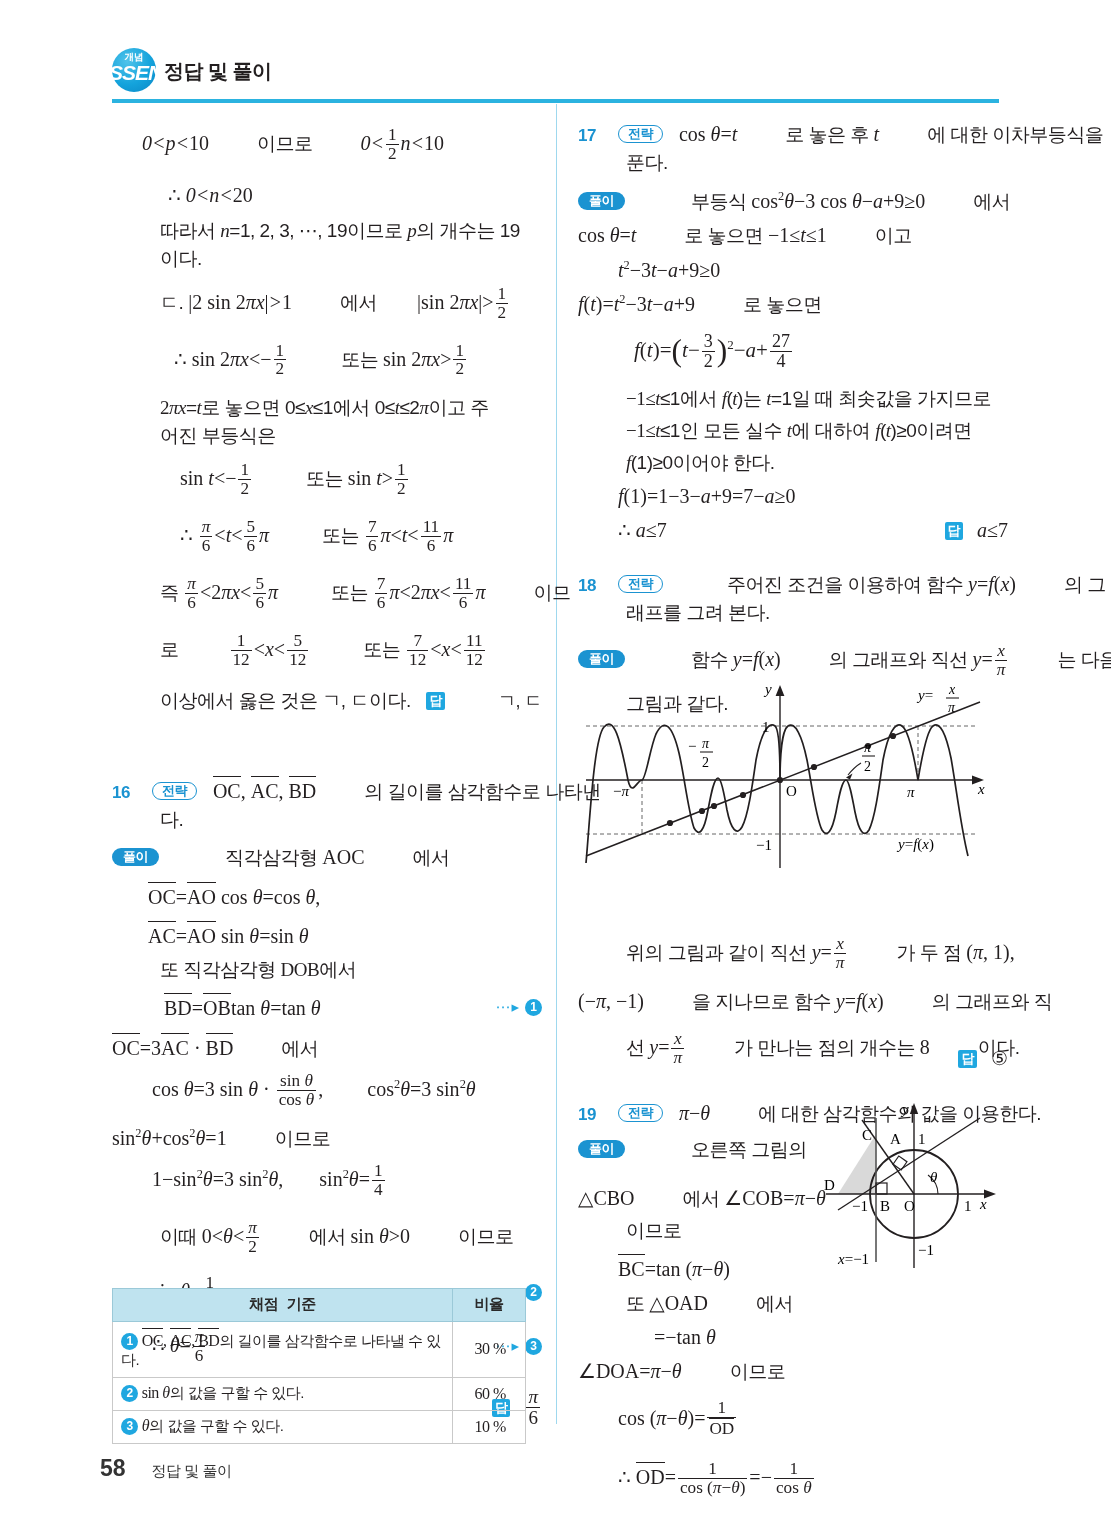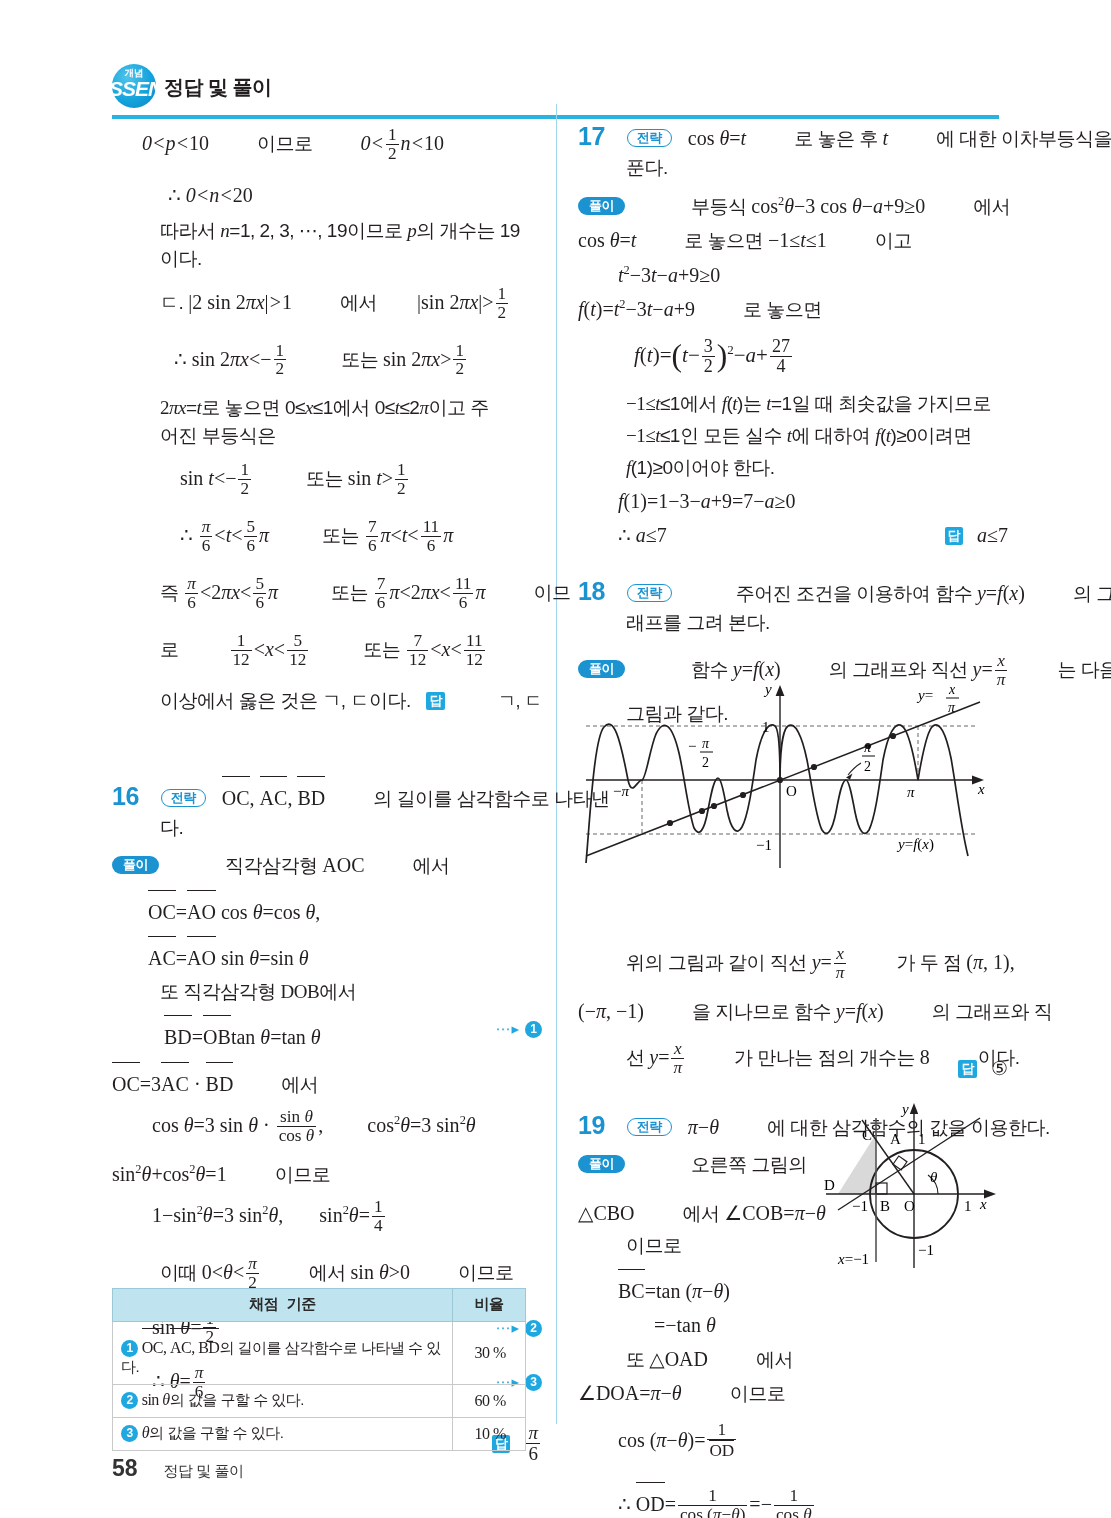--- a/index.html
+++ b/index.html
@@ -5,21 +5,21 @@
   html,body{margin:0;padding:0;}
   body{
     width:1111px;height:1518px;
     background:#ffffff;
     font-family:"Liberation Serif", serif;
     color:#231f20;
     position:relative;
     overflow:hidden;
   }
   
-  .header{position:absolute;left:0;top:16px;width:973px;height:100px;}
+  .header{position:absolute;left:0;top:0;width:973px;height:100px;}
   .logo{
     position:absolute;left:112px;top:48px;width:44px;height:44px;
     border-radius:50%;
     background:radial-gradient(circle at 35% 30%, #4fc3ea 0%, #14a3dc 55%, #0a85c4 100%);
   }
   .logo .kn{
     position:absolute;top:3px;left:5px;right:5px;text-align:center;
     font-family:"Liberation Sans", sans-serif;
     font-size:9.5px;font-weight:bold;color:#ffffff;letter-spacing:0px;
     line-height:11px;
@@ -47,26 +47,26 @@
   .col-right{left:578px;}
   
   .ln{position:relative;font-size:20px;line-height:1.0;white-space:nowrap;}
   .kr{font-family:"Liberation Sans", sans-serif;font-size:19px;letter-spacing:-0.5px;padding-left:48px;}
   .mth{font-family:"Liberation Serif", serif;font-style:italic;}
   .up{font-style:normal;}
   
   .frac{display:inline-block;vertical-align:-0.52em;text-align:center;font-size:0.86em;line-height:1.04;margin:0 2px;}
   .frac .num{display:block;padding:0 2px;}
   .frac .den{display:block;border-top:1.3px solid #231f20;padding:0 2px;}
-  .ovl{display:inline-block;border-top:1.3px solid #231f20;padding-top:11px;line-height:1;}
+  .ovl{display:inline-block;border-top:1.3px solid #231f20;padding-top:4px;line-height:1;}
   sup.sm{font-size:0.62em;vertical-align:0.62em;font-style:normal;}
   
   .qnum{
     font-family:"Liberation Sans", sans-serif;
-    font-size:25px;font-weight:bold;color:#1b93d1;
+    font-size:17px;font-weight:bold;color:#1b93d1;
     letter-spacing:-0.5px;
   }
   .pill{
     display:inline-block;
     border:1.6px solid #1b93d1;border-radius:11px;
     color:#1b93d1;background:#ffffff;
     font-family:"Liberation Sans", sans-serif;
     font-size:13px;font-weight:bold;
     padding:1px 9px 2px 9px;letter-spacing:-0.5px;
     vertical-align:3px;
@@ -106,21 +106,21 @@
     border:1px solid #9bc9d8;
   }
   .stable td{
     font-size:15px;padding:6px 6px 7px 8px;letter-spacing:-0.5px;
     border:1px solid #c9c9c9;color:#231f20;
   }
   .stable td.ratio{text-align:center;width:60px;font-family:"Liberation Serif",serif;font-size:16px;}
   .stable th.c1{width:354px;font-family:Liberation Mono, monospace;}
   .stable th.c2{width:60px;}
   
-  .footer{position:absolute;left:112px;top:1455px;}
+  .footer{position:absolute;left:100px;top:1455px;}
   .pg{font-family:"Liberation Sans", sans-serif;font-size:23px;font-weight:bold;color:#333;}
   .ft-lbl{font-family:"Liberation Sans", sans-serif;font-size:15px;color:#333;margin-left:22px;letter-spacing:-0.5px;}
   
   .fig18{position:absolute;left:580px;top:678px;}
   .fig19{position:absolute;left:818px;top:1092px;}
 </style>
 </head>
 <body>
 
 <div class="header">
@@ -396,25 +396,25 @@
     <span style="display:inline-block;width:8px"></span>
     <span class="kr">오른쪽 그림의</span>
   </div>
   <div class="ln" style="margin-top:29px;">
     <span class="mth up">△CBO</span><span class="kr">에서 </span><span class="mth up">∠COB</span><span class="up">=</span><span class="mth">π</span><span class="up">−</span><span class="mth">θ</span>
   </div>
   <div class="ln kr" style="margin-top:13px;">이므로</div>
   <div class="ln" style="margin-top:14px;padding-left:40px;">
     <span class="mth up"><span class="ovl">BC</span>=tan (</span><span class="mth">π</span><span class="up">−</span><span class="mth">θ</span><span class="up">)</span>
   </div>
+  <div class="ln" style="margin-top:14px;">
+    <span class="kr">또 </span><span class="mth up">△OAD</span><span class="kr">에서</span>
+  </div>
   <div class="ln" style="margin-top:14px;padding-left:76px;">
     <span class="up">=−</span><span class="mth up">tan </span><span class="mth">θ</span>
-  </div>
-  <div class="ln" style="margin-top:14px;">
-    <span class="kr">또 </span><span class="mth up">△OAD</span><span class="kr">에서</span>
   </div>
   <div class="ln" style="margin-top:14px;">
     <span class="mth up">∠DOA</span><span class="up">=</span><span class="mth">π</span><span class="up">−</span><span class="mth">θ</span><span class="kr">이므로</span>
   </div>
   <div class="ln" style="margin-top:18px;padding-left:40px;">
     <span class="mth up">cos (</span><span class="mth">π</span><span class="up">−</span><span class="mth">θ</span><span class="up">)=</span><span class="frac"><span class="num up">1</span><span class="den"><span class="mth up" style="border-top:1.3px solid #231f20;display:inline-block;padding-top:1px;">OD</span></span></span>
   </div>
   <div class="ln" style="margin-top:22px;padding-left:40px;">
     <span class="up">∴ </span><span class="mth up"><span class="ovl">OD</span>=</span><span class="frac"><span class="num up">1</span><span class="den"><span class="mth up">cos (</span><span class="mth">π</span><span class="up">−</span><span class="mth">θ</span><span class="up">)</span></span></span><span class="up">=−</span><span class="frac"><span class="num up">1</span><span class="den"><span class="mth up">cos </span><span class="mth">θ</span></span></span>
   </div>

